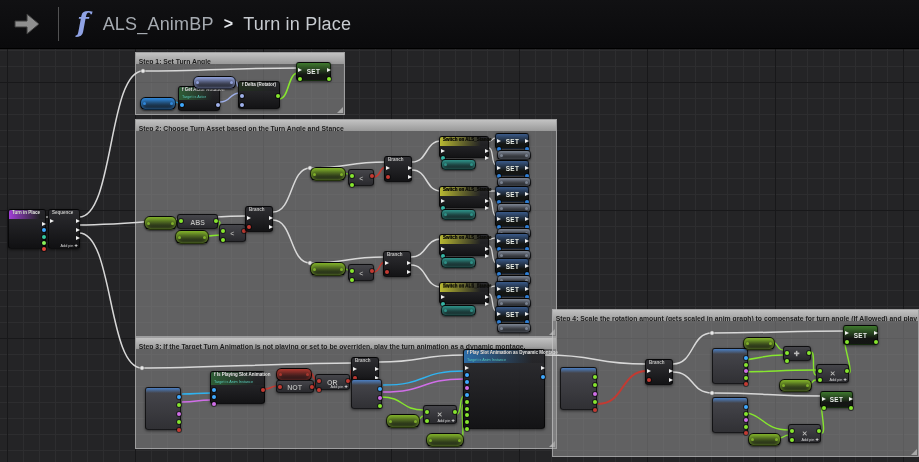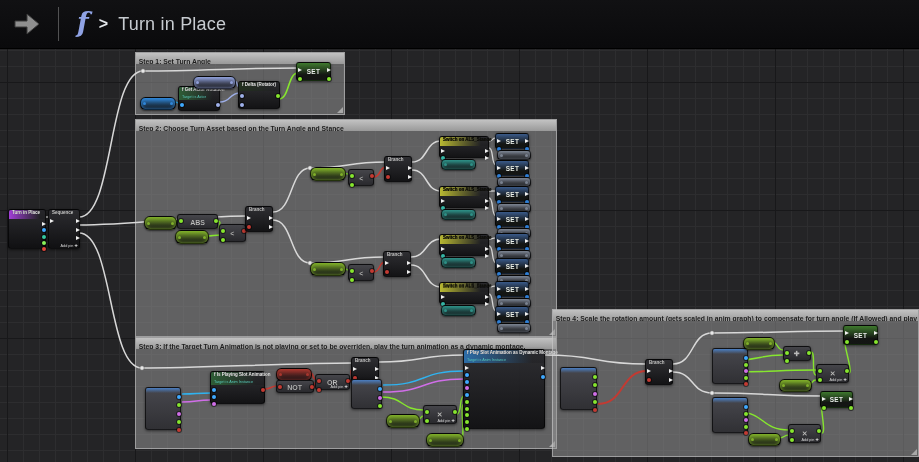--- a/index.html
+++ b/index.html
@@ -55,20 +55,21 @@
 <div id="app">
 
 <div id="topbar">
   <div id="back-arrow">
     <svg width="26" height="22" viewBox="0 0 26 22">
           <path d="M1 8 h12 v-7 l12 10 -12 10 v-7 H1 z" fill="#8f8f8f" stroke="#3a3a3a" stroke-width="1"></path>
         </svg>
   </div>
   <div class="sep"></div>
   <div id="fn-icon">f</div>
+  <span id="crumb-root" class="crumb">ALS_AnimBP</span>
   <span id="crumb-chev" class="crumb">&gt;</span>
   <span id="crumb-leaf" class="crumb">Turn in Place</span>
 </div>
 
 <div id="canvas">
   <div id="comments-layer">
         <div class="comment" style="left: 135px; top: 4px; width: 208px; height: 61px;">
           <div class="ctitle"><span>Step 1: Set Turn Angle</span></div>
           <div class="grip"></div>
         </div>

